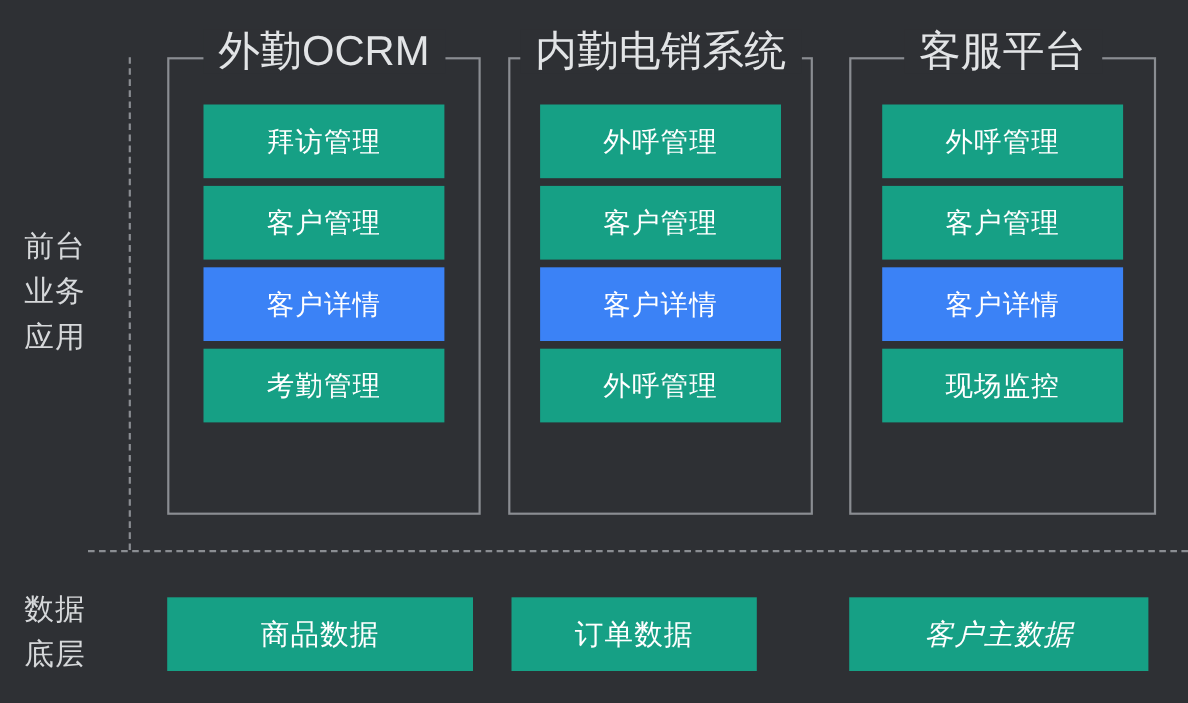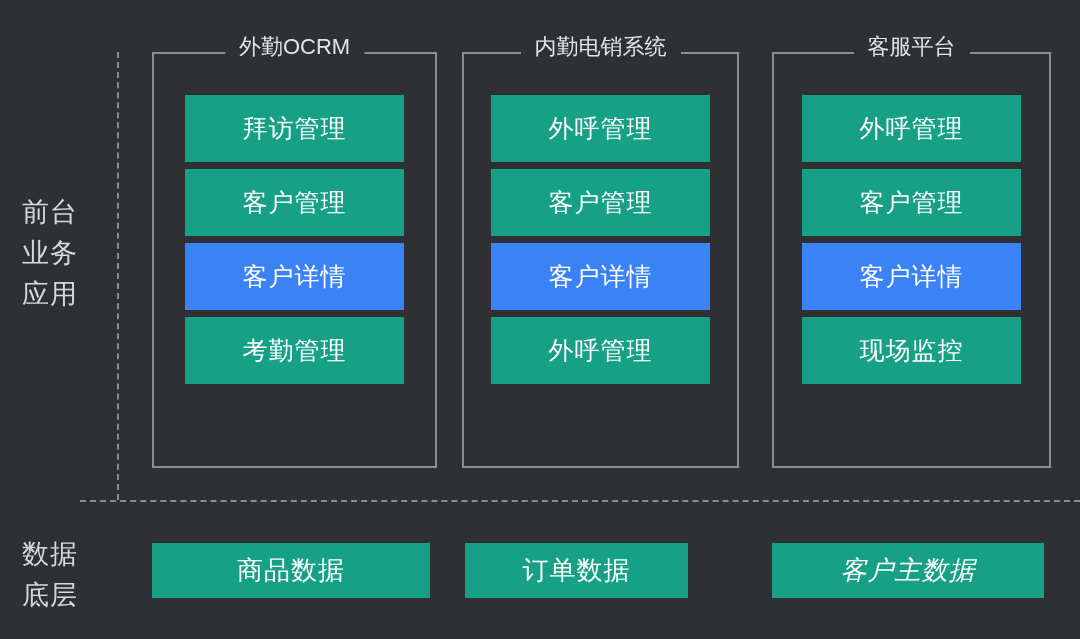--- a/index.html
+++ b/index.html
@@ -41,21 +41,21 @@
     position: absolute;
     color: #d6d8da;
     font-size: 27px;
     line-height: 41px;
     letter-spacing: 1px;
     text-align: left;
     white-space: pre;
   }
   #label-front {
     left: 22px;
-    top: 192px;
+    top: 204px;
   }
   #label-data {
     left: 22px;
     top: 534px;
   }
 
   
   .group {
     position: absolute;
     top: 52px;
@@ -68,21 +68,21 @@
   #group-2 { left: 772px; width: 279px; }
 
   .group-title {
     position: absolute;
     top: -27px;
     left: 50%;
     transform: translateX(-50%);
     background: #2e3034;
     padding: 0 14px;
     color: #e2e4e6;
-    font-size: 22px;
+    font-size: 38px;
     line-height: 40px;
     white-space: nowrap;
   }
 
   
   .group-body {
     position: absolute;
     left: 0;
     right: 0;
     top: 41px;
@@ -102,21 +102,21 @@
     letter-spacing: 1px;
     white-space: nowrap;
   }
   .app-box.teal  { background: #16a085; }
   .app-box.olive { background: #3b82f6; }
 
   
   .data-box {
     position: absolute;
     top: 543px;
-    height: 55px;
+    height: 67px;
     display: flex;
     align-items: center;
     justify-content: center;
     background: #16a085;
     color: #ffffff;
     font-size: 26px;
     letter-spacing: 1px;
     white-space: nowrap;
   }
   #data-0 { left: 152px; width: 278px; }

